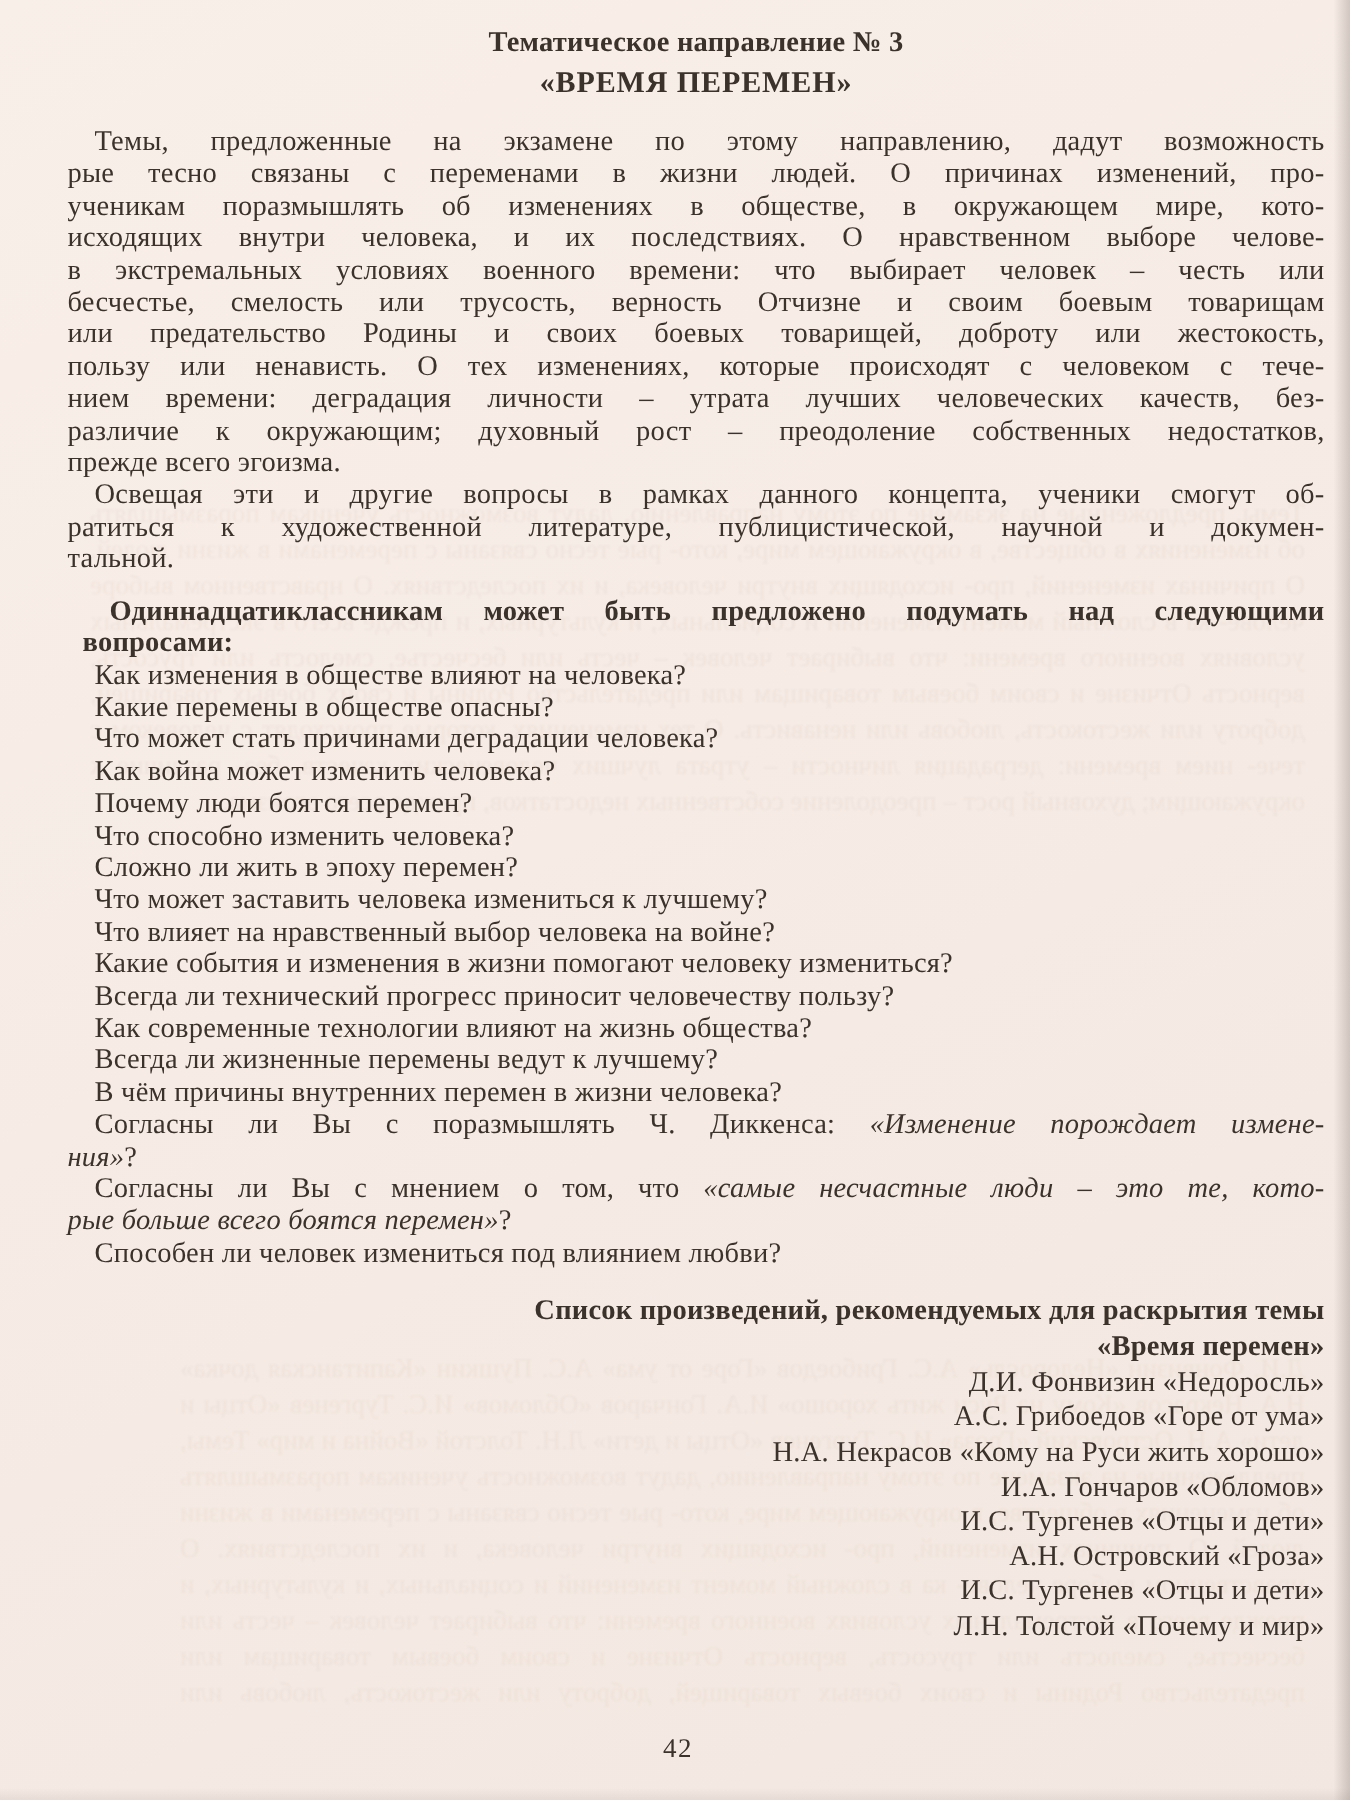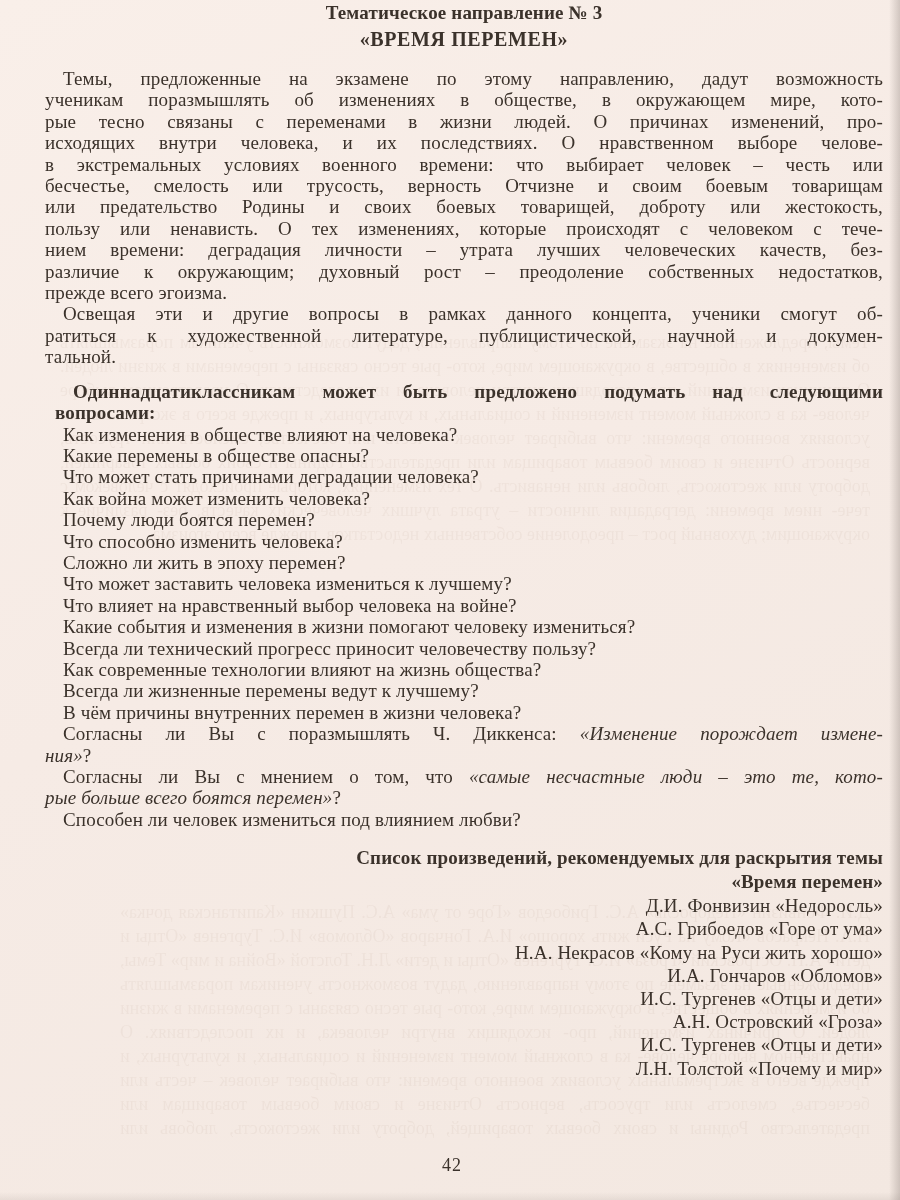--- a/index.html
+++ b/index.html
@@ -25,21 +25,21 @@
   .ghost{
     position:absolute;z-index:0;
     transform:scaleX(-1);
     opacity:0.05;color:#7a5638;
     filter:blur(0.6px);
     font-size:18px;line-height:24px;
     pointer-events:none;text-align:justify;
   }
   .content{
     position:relative;z-index:1;
-    padding:0 17px 0 45px;
+    padding:16px 17px 0 45px;
     font-size:19px;
     line-height:21.4px;
     letter-spacing:0.15px;
   }
   .title-block{text-align:center;}
   .title{font-weight:bold;font-size:19px;line-height:26px;}
   .subtitle{font-weight:bold;font-size:20px;line-height:26px;letter-spacing:0.6px;margin-bottom:16px;}
   .tline{white-space:normal;}
   .tline.just{text-align:justify;text-align-last:justify;}
   .tline.ind{text-indent:18px;}
@@ -63,22 +63,22 @@
 
   <div class="content">
 
     <div class="title-block">
       <div class="title">Тематическое направление № 3</div>
       <div class="subtitle">«ВРЕМЯ ПЕРЕМЕН»</div>
     </div>
 
     <div>
         <div class="tline just ind">Темы, предложенные на экзамене по этому направлению, дадут возможность</div>
+        <div class="tline just">рые тесно связаны с переменами в жизни людей.  О причинах изменений, про-</div>
         <div class="tline just">ученикам поразмышлять об изменениях в обществе, в окружающем мире, кото-</div>
-        <div class="tline just">рые тесно связаны с переменами в жизни людей.  О причинах изменений, про-</div>
         <div class="tline just">исходящих внутри человека, и их последствиях. О нравственном выборе челове-</div>
         <div class="tline just">в экстремальных условиях военного времени: что выбирает человек – честь или</div>
         <div class="tline just">бесчестье, смелость или трусость, верность Отчизне и своим боевым товарищам</div>
         <div class="tline just">или предательство Родины и своих боевых товарищей, доброту или жестокость,</div>
         <div class="tline just">пользу или ненависть. О тех изменениях, которые происходят с человеком с тече-</div>
         <div class="tline just">нием времени: деградация личности – утрата лучших человеческих качеств, без-</div>
         <div class="tline just">различие к окружающим; духовный рост – преодоление собственных недостатков,</div>
         <div class="tline">прежде всего эгоизма.</div>
       </div>
     <div>

